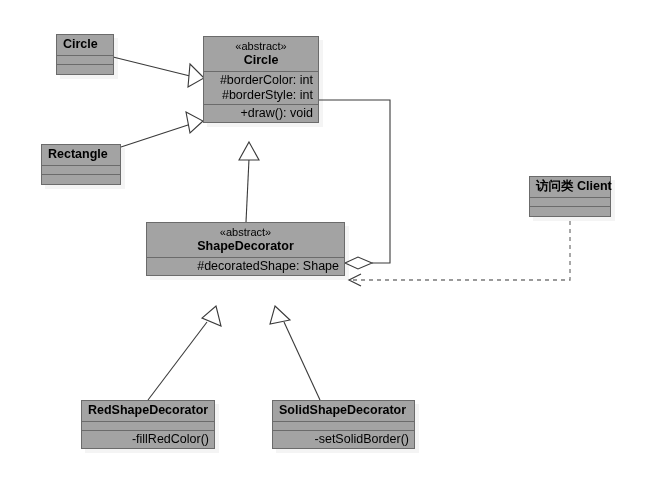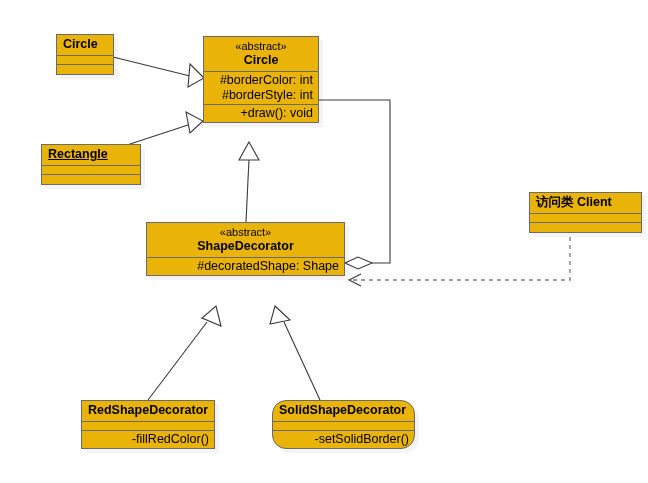--- a/index.html
+++ b/index.html
@@ -11,21 +11,21 @@
     position: relative;
     width: 648px;
     height: 483px;
     background: #ffffff;
     font-family: "Liberation Sans", sans-serif;
     overflow: hidden;
   }
   .uml-class {
     position: absolute;
     box-sizing: border-box;
-    background: #eab308;
+    background: #a3a3a3;
     border: 1.4px solid #6b6b6b;
     box-shadow: 4px 4px 0 0 rgba(0,0,0,0.045);
     z-index: 5;
   }
   .compartment {
     box-sizing: border-box;
     border-bottom: 1.4px solid #6b6b6b;
     padding: 1px 5px;
     color: #000000;
     font-size: 12.5px;
@@ -146,21 +146,21 @@
   </svg>
 
   <div class="uml-class" style="left:56px; top:34px; width:58px;">
     <div class="compartment c-title plain">
       <span class="cname">Circle</span>
     </div>
     <div class="compartment c-empty"></div>
     <div class="compartment c-empty"></div>
   </div>
 
-  <div class="uml-class" style="left:41px; top:144px; width:100px;text-decoration:underline;">
+  <div class="uml-class" style="left:41px; top:144px; width:80px;">
     <div class="compartment c-title plain">
       <span class="cname">Rectangle</span>
     </div>
     <div class="compartment c-empty"></div>
     <div class="compartment c-empty"></div>
   </div>
 
   <div class="uml-class" style="left:203px; top:36px; width:116px;">
     <div class="compartment c-title">
       <span class="stereo">«abstract»</span>
@@ -178,39 +178,39 @@
   <div class="uml-class" style="left:146px; top:222px; width:199px;">
     <div class="compartment c-title">
       <span class="stereo">«abstract»</span>
       <span class="cname">ShapeDecorator</span>
     </div>
     <div class="compartment c-left">
       <span class="attr-line">#decoratedShape: Shape</span>
     </div>
   </div>
 
-  <div class="uml-class" style="left:529px; top:192px; width:113px;">
+  <div class="uml-class" style="left:529px; top:176px; width:82px;">
     <div class="compartment c-title plain">
       <span class="cname">访问类 Client</span>
     </div>
     <div class="compartment c-empty"></div>
     <div class="compartment c-empty"></div>
   </div>
 
   <div class="uml-class" style="left:81px; top:400px; width:134px;">
     <div class="compartment c-title plain">
       <span class="cname">RedShapeDecorator</span>
     </div>
     <div class="compartment c-empty"></div>
     <div class="compartment c-left">
       <span class="attr-line">-fillRedColor()</span>
     </div>
   </div>
 
-  <div class="uml-class" style="left:272px; top:400px; width:143px;border-radius:14px;">
+  <div class="uml-class" style="left:272px; top:400px; width:143px;">
     <div class="compartment c-title plain">
       <span class="cname">SolidShapeDecorator</span>
     </div>
     <div class="compartment c-empty"></div>
     <div class="compartment c-left">
       <span class="attr-line">-setSolidBorder()</span>
     </div>
   </div>
 
 </div>

